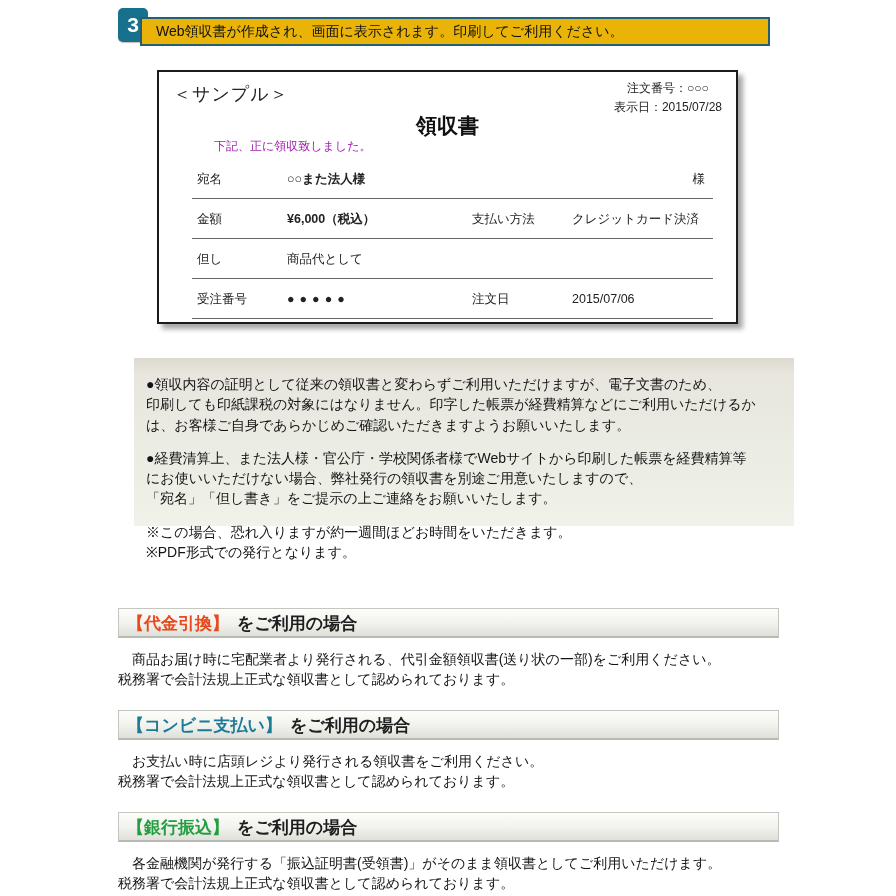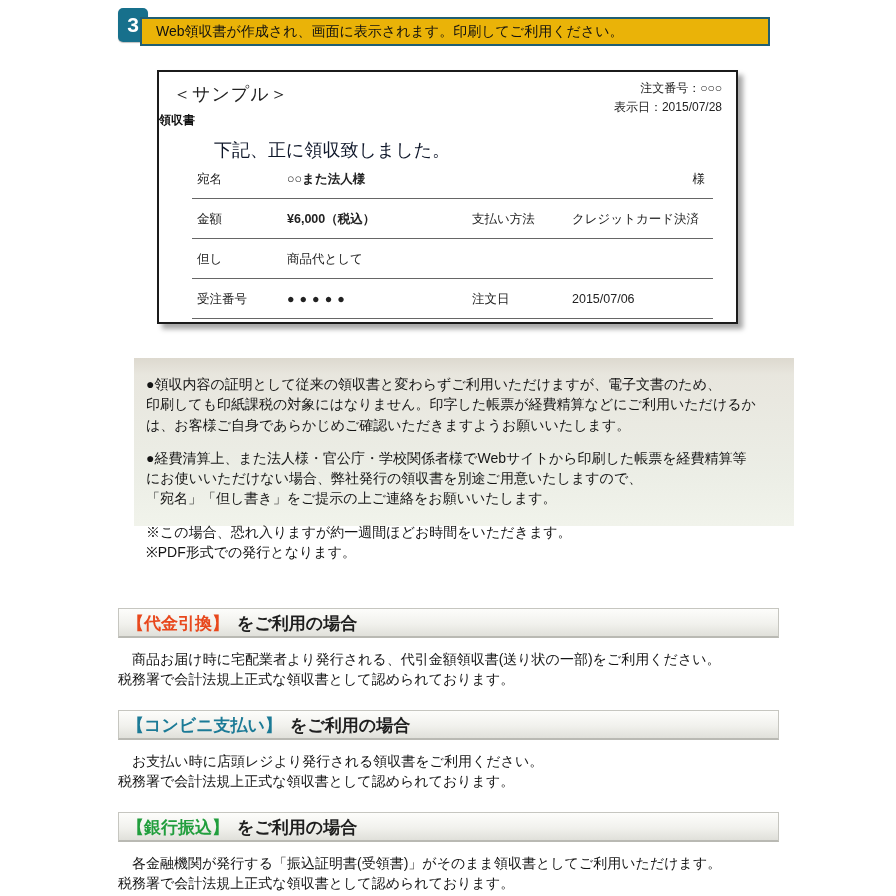--- a/index.html
+++ b/index.html
@@ -23,23 +23,23 @@
     font-size:14px; line-height:25px; padding-left:14px; color:#111;
   }
 
   
   .receipt {
     position:absolute; left:157px; top:70px; width:581px; height:254px;
     background:#ffffff; border:2px solid #1b1b1b;
     box-shadow:5px 5px 5px rgba(0,0,0,.35);
   }
   .r-sample { position:absolute; left:14px; top:10px; font-size:18px; letter-spacing:1px; color:#222; }
-  .r-meta { position:absolute; right:14px; top:7px; font-size:12px; line-height:1.55; text-align:right; color:#222; }
-  .r-title { position:absolute; left:0; right:0; top:40px; text-align:left; font-size:12px; font-weight:bold; color:#111; }
-  .r-statement { position:absolute; left:55px; top:66px; font-size:18px; color:#0f172a; }
+  .r-meta { position:absolute; right:14px; top:7px; font-size:12px; line-height:1.55; text-align:center; color:#222; }
+  .r-title { position:absolute; left:0; right:0; top:40px; text-align:center; font-size:21px; font-weight:bold; color:#111; }
+  .r-statement { position:absolute; left:55px; top:66px; font-size:12px; color:#a21caf; }
   .r-table { position:absolute; left:33px; top:87px; width:521px; }
   .r-row { position:relative; height:40px; border-bottom:1px solid #666; }
   .r-row span { position:absolute; top:0; line-height:40px; font-size:12.5px; color:#222; }
   .c-label  { left:5px; }
   .c-value  { left:95px; }
   .c-label2 { left:280px;text-align:right; }
   .c-value2 { left:380px; }
   .c-suffix { right:8px; }
   .big { font-size:16px; font-weight:bold; color:#111; }
   .dots { font-size:15px; font-weight:bold; letter-spacing:5px; color:#000; }

